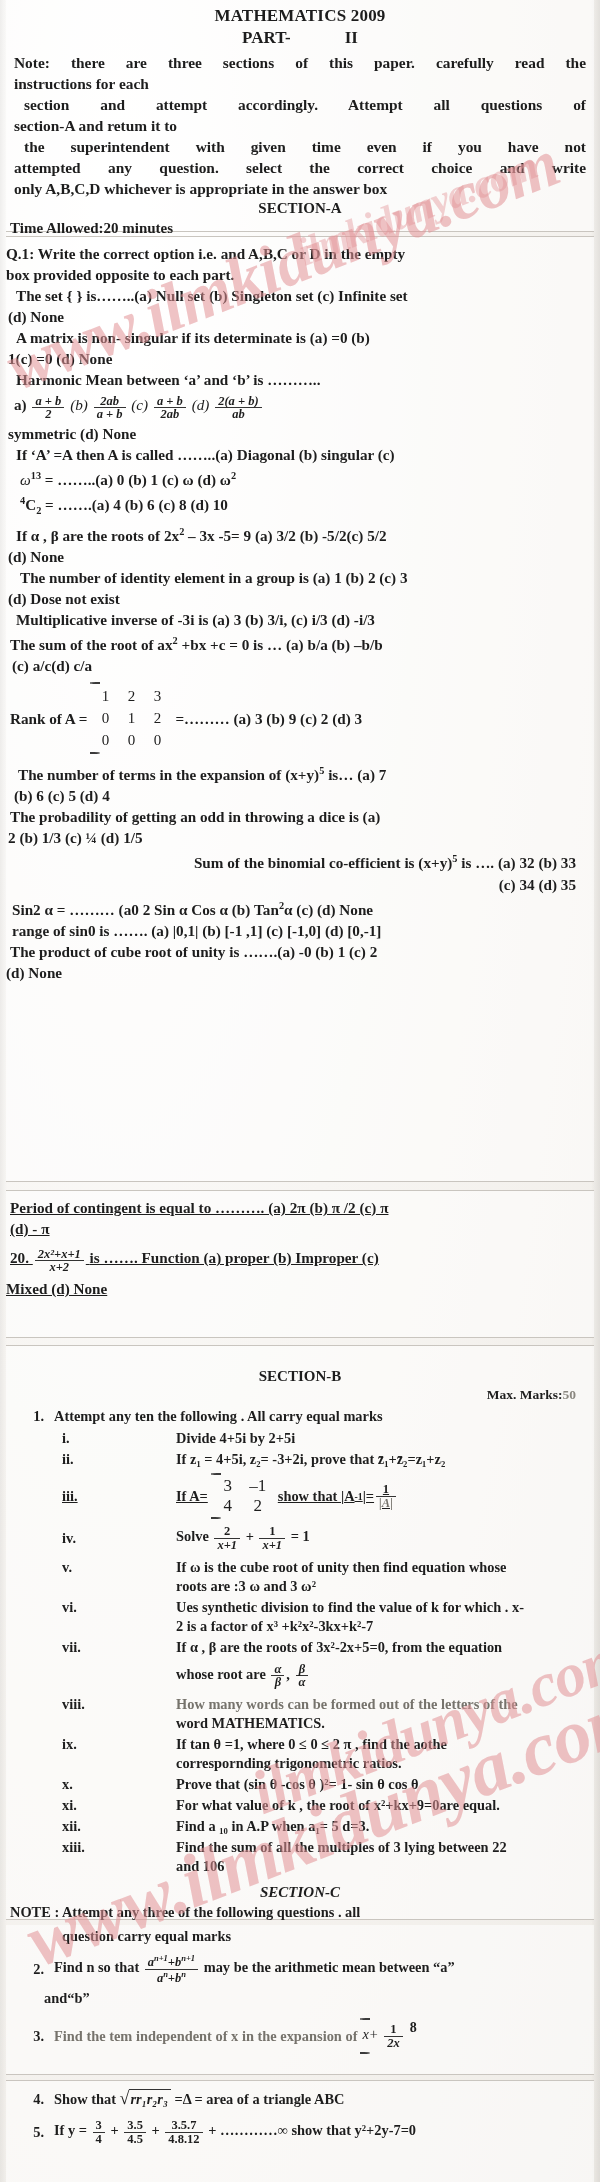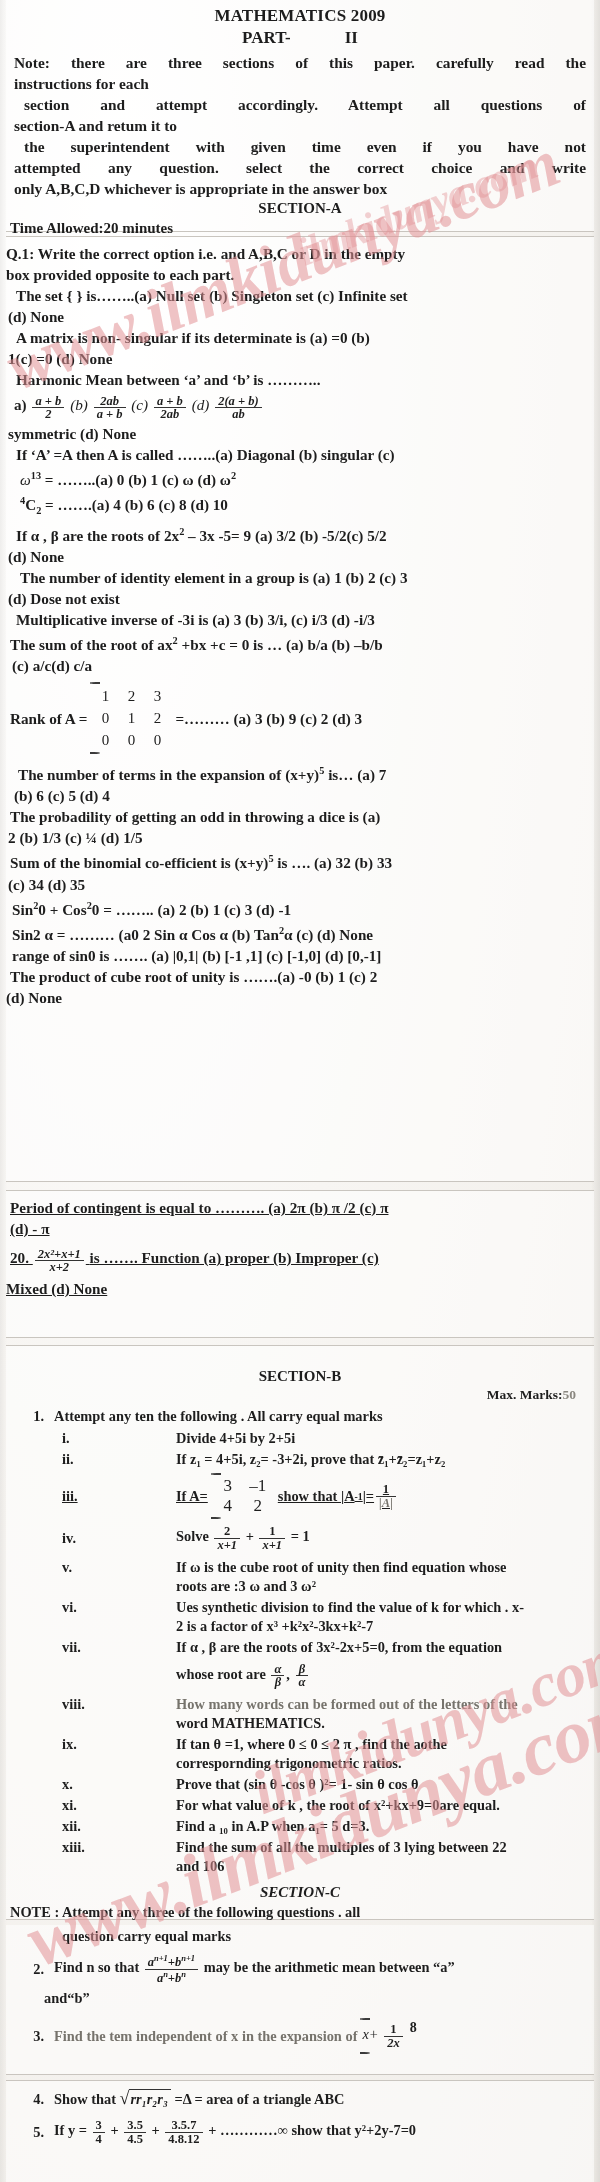--- a/index.html
+++ b/index.html
@@ -231,31 +231,28 @@
         <span>is… (a) 7</span>
       </div>
       <div style="margin-left:-4px;">(b) 6 (c) 5 (d) 4</div>
     </div>
 
     <div class="q" style="margin-left:0px;">
       <div>The probadility of getting an odd in throwing a dice is (a)</div>
       <div style="margin-left:-2px;">2 (b) 1/3 (c) ¼ (d) 1/5</div>
     </div>
 
-    <div class="q" style="margin-left:0px;">
+    <div class="q" style="margin-left:0px;text-align:right;">
       <div>
         <span>Sum of the binomial co-efficient is (x+y)</span><sup>5</sup>
         <span>is …. (a) 32 (b) 33</span>
       </div>
       <div style="margin-left:-2px;">(c) 34 (d) 35</div>
     </div>
 
-    <div class="q" style="margin-left:2px;">
-      <span>Sin</span><sup>2</sup><span>0 + Cos</span><sup>2</sup><span>0 = …….. (a) 2 (b) 1 (c) 3 (d) -1</span>
-    </div>
 
     <div class="q" style="margin-left:2px;">
       <span>Sin2 α = ……… (a0 2 Sin α  Cos α (b) Tan</span><sup>2</sup><span>α (c)    (d) None</span>
     </div>
 
     <div class="q" style="margin-left:2px;">
       <div>range of sin0 is ……. (a) |0,1| (b) [-1 ,1] (c) [-1,0] (d) [0,-1]</div>
     </div>
 
     <div class="q" style="margin-left:0px;">

